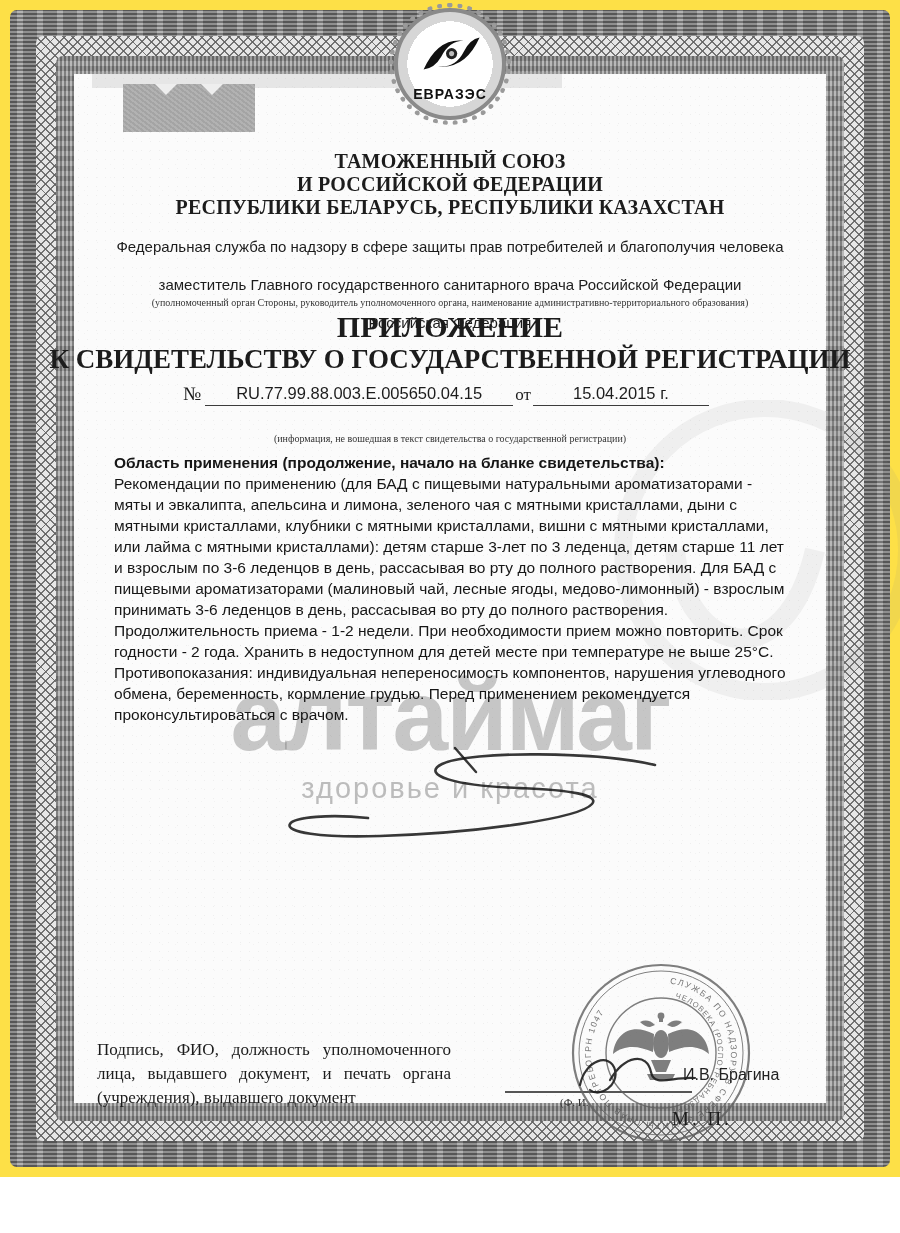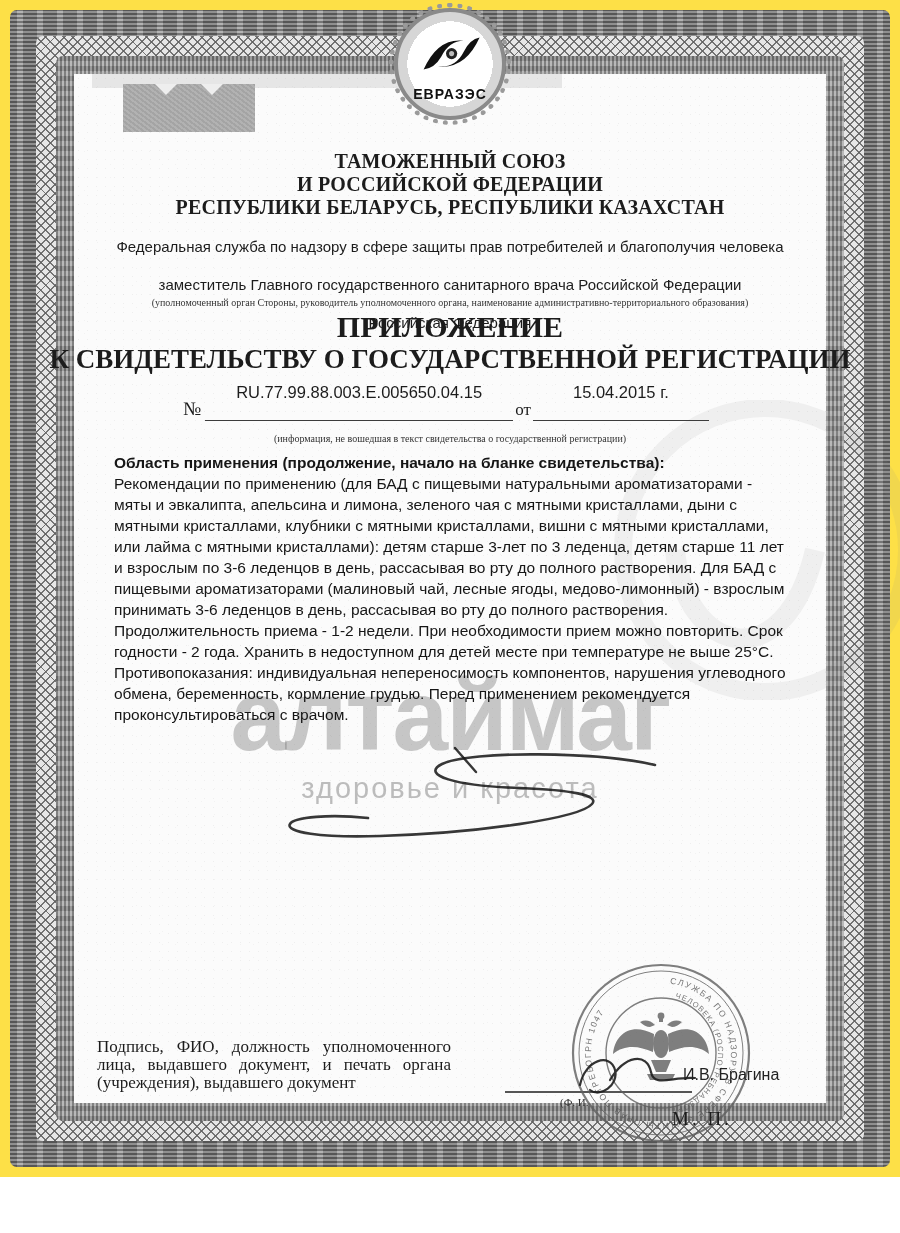--- a/index.html
+++ b/index.html
@@ -56,37 +56,37 @@
   .h-sans{font-family:"Liberation Sans",sans-serif;font-size:15px;line-height:21px;margin-top:17px;}
   .org-note{position:absolute;left:60px;right:60px;top:297px;text-align:center;
     font-size:10px;color:#333;z-index:4;}
   .doc-title{position:absolute;left:40px;right:40px;top:310px;text-align:center;z-index:4;}
   .doc-title .t1{font-weight:bold;font-size:30px;line-height:33px;}
   .doc-title .t2{font-weight:bold;font-size:27px;line-height:32px;}
   .num-row{position:absolute;left:183px;top:383px;z-index:4;display:flex;align-items:flex-end;}
   .num-row .lbl{font-size:19px;padding:0 4px 1px 0;}
   .num-row .lbl2{font-size:17px;padding:0 2px 1px 2px;}
   .uline{display:inline-block;border-bottom:1.5px solid #3c3c3c;text-align:center;
-    font-family:"Liberation Sans",sans-serif;font-size:16.5px;padding-bottom:18px;}
+    font-family:"Liberation Sans",sans-serif;font-size:16.5px;padding-bottom:2px;}
   .u-num{width:308px;} .u-date{width:176px;}
   .info-note{position:absolute;left:60px;right:60px;top:433px;text-align:center;
     font-size:10px;color:#333;z-index:4;}
   .apply{position:absolute;left:114px;top:452px;width:678px;z-index:4;
     font-family:"Liberation Sans",sans-serif;font-size:15.5px;line-height:21px;color:#161616;}
   .apply .head{font-weight:bold;}
   
   .wm-brand{position:absolute;left:0;right:0;top:658px;text-align:center;z-index:2;
     font-family:"Liberation Sans",sans-serif;font-weight:bold;font-size:100px;
     letter-spacing:-2px;color:rgba(125,125,125,.42);}
   .wm-tag{position:absolute;left:0;right:0;top:772px;text-align:center;z-index:2;
     font-family:"Liberation Sans",sans-serif;font-size:29px;letter-spacing:2px;
     color:rgba(125,125,125,.50);}
   
   .foot-left{position:absolute;left:97px;top:1038px;width:354px;z-index:4;
-    font-size:17px;line-height:18px;text-align:justify;}
+    font-size:17px;line-height:24px;text-align:justify;}
   .sig-line{position:absolute;left:505px;top:1091px;width:187px;height:1.5px;background:#555;z-index:4;}
   .fio-note{position:absolute;left:560px;top:1096px;font-size:11px;color:#333;z-index:4;}
   .signee{position:absolute;left:683px;top:1066px;z-index:6;
     font-family:"Liberation Sans",sans-serif;font-size:16px;color:#222;}
   .mp{position:absolute;left:672px;top:1108px;font-size:19px;letter-spacing:3px;z-index:6;}
   .specks{position:absolute;left:120px;top:1206px;width:740px;height:4px;opacity:.55;z-index:3;
     background:repeating-linear-gradient(90deg,#666 0 3px,transparent 3px 38px);}
   .abs{position:absolute;}
 </style>
 </head>

